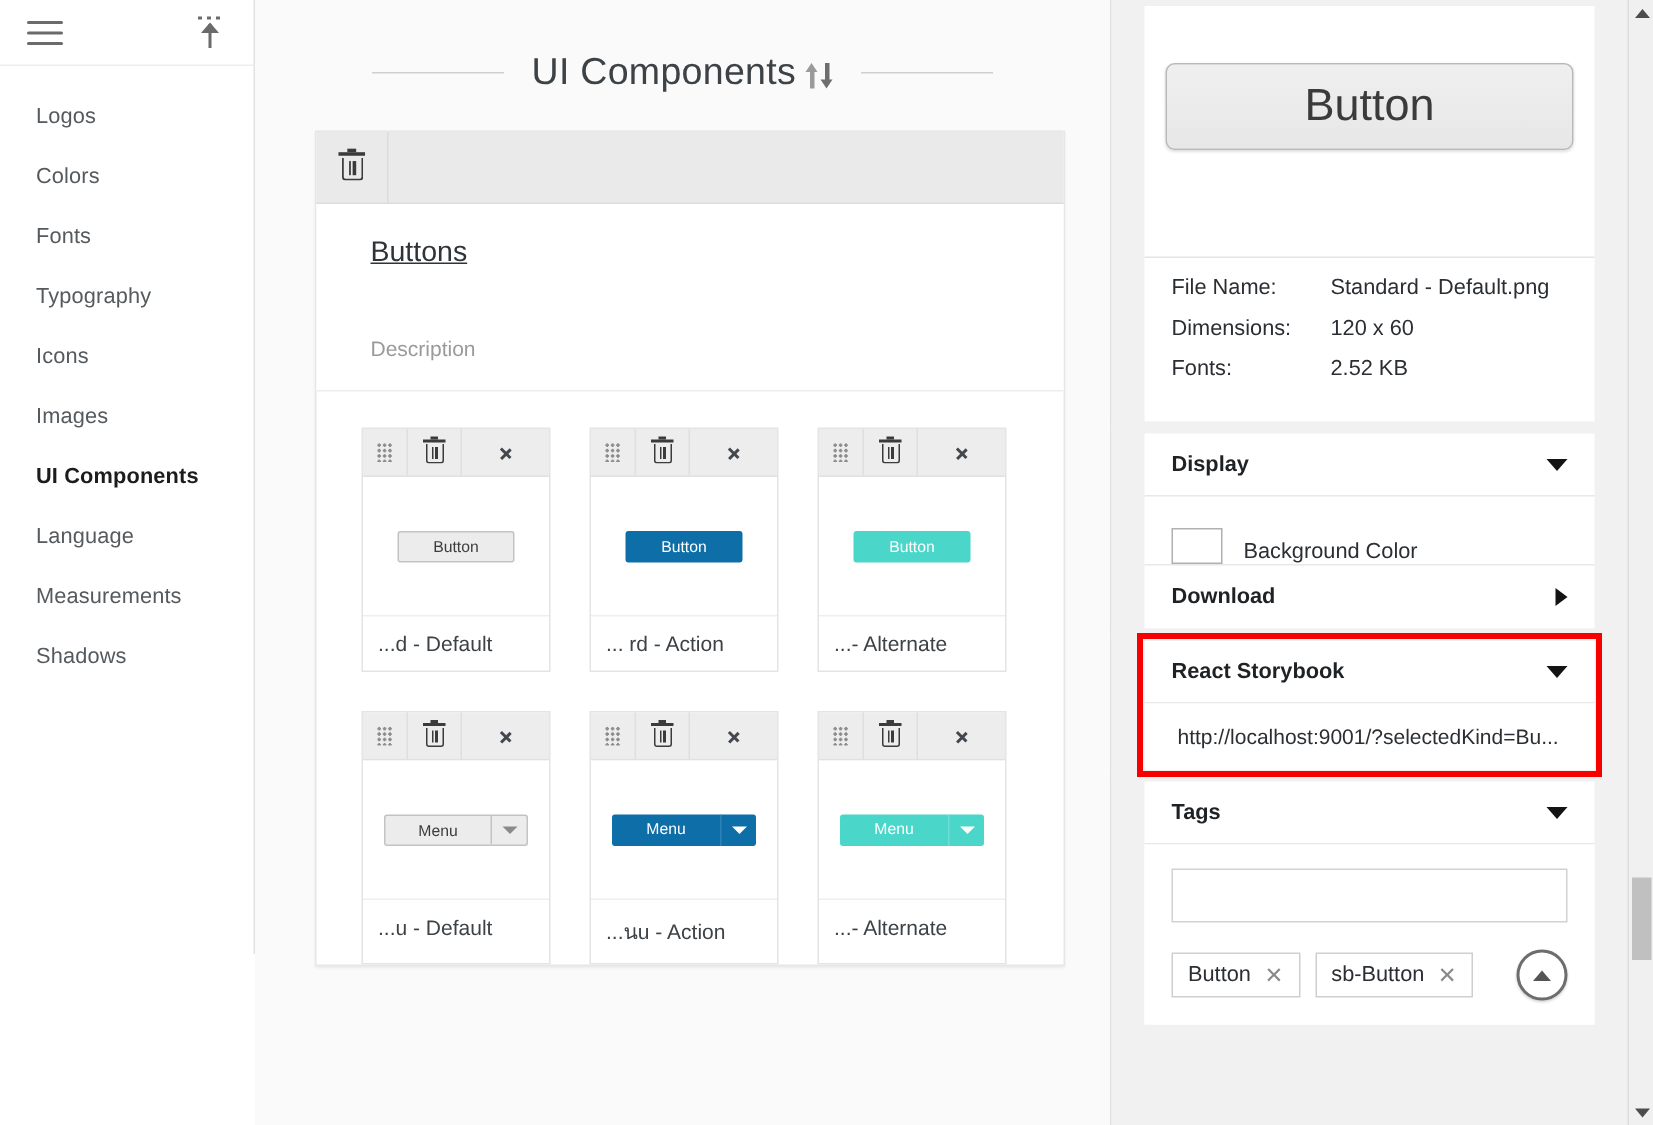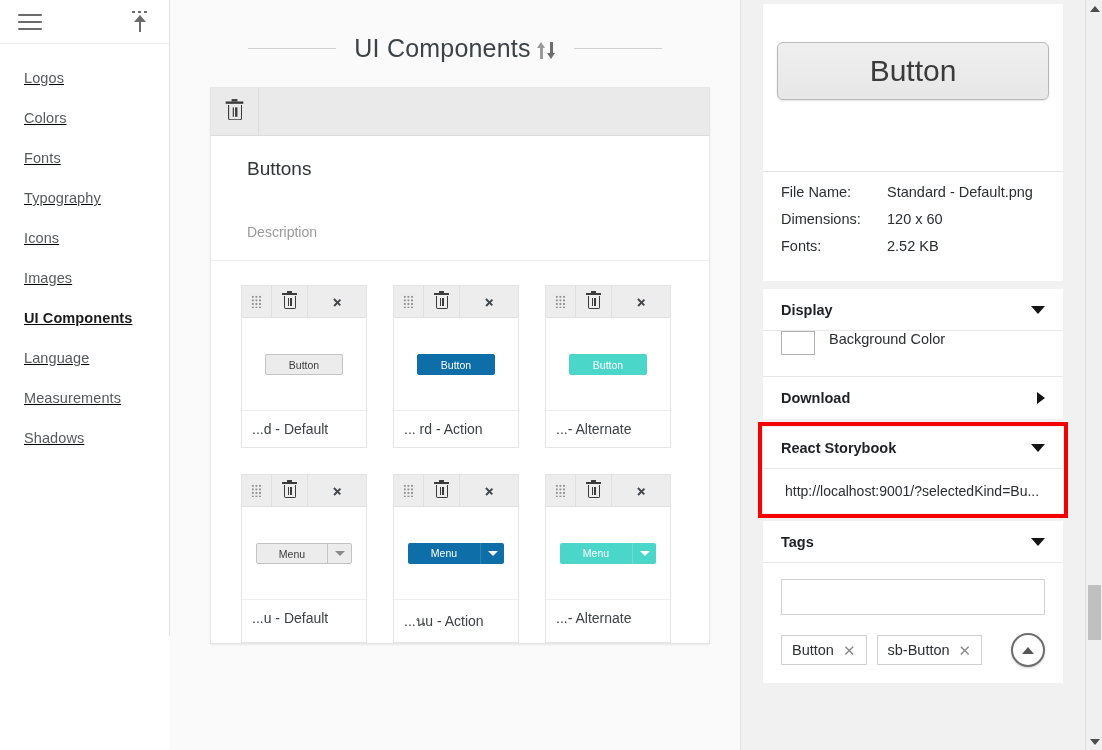--- a/index.html
+++ b/index.html
@@ -11,21 +11,20 @@
   }
   .app { position: relative; width: 1102px; height: 750px; display: flex; }
 
   
   .sidebar {
     width: 170px; height: 636px;
     background: #ffffff;
     border-right: 1px solid #e2e2e2;
     flex: 0 0 170px;
     position: relative;
-    text-decoration: underline;
   }
   .sidebar-top {
     height: 44px;
     border-bottom: 1px solid #eeeeee;
     display: flex; align-items: center;
     padding: 0 18px;
     justify-content: space-between;
   }
   .hamburger { width: 24px; height: 16px; display: flex; flex-direction: column; justify-content: space-between; cursor: pointer; }
   .hamburger span { display: block; height: 2px; background: #6b6b6b; border-radius: 1px; }
@@ -76,21 +75,21 @@
   .group-card {
     margin: 24px 30px 0 40px;
     background: #ffffff;
     border: 1px solid #e6e6e6;
     box-shadow: 0 1px 2px rgba(0,0,0,.07);
   }
   .group-toolbar { height: 48px; background: #eaeaea; display: flex; align-items: stretch; border-bottom: 1px solid #dcdcdc; }
   .tb-btn { width: 48px; display: flex; align-items: center; justify-content: center; border-right: 1px solid #dcdcdc; cursor: pointer; }
   .tb-rest { flex: 1; }
   .group-body { padding: 22px 0 20px 36px; background: #fff; border-bottom: 1px solid #eeeeee; }
-  .group-title { font-size: 19px; color: #2f3438; font-weight: 400; margin-bottom: 6px; }
+  .group-title { font-size: 19px; color: #2f3438; font-weight: 400; margin-bottom: 6px; text-decoration: underline; }
   .group-desc { font-size: 14px; color: #9a9a9a; margin-top: 44px; }
 
   .grid { padding: 24px 0 0 30px; display: flex; flex-wrap: wrap; gap: 26px 26px; }
   .tile { width: 126px; background: #ffffff; border: 1px solid #e4e4e4; }
   .tile-toolbar { height: 32px; background: #ededed; display: flex; border-bottom: 1px solid #e0e0e0; }
   .tt { display: flex; align-items: center; justify-content: center; border-right: 1px solid #dfdfdf; cursor: pointer; }
   .tt.grip { width: 30px; }
   .tt.trash { width: 36px; }
   .tt.chev { flex: 1; border-right: none; }
   .tile-canvas { height: 93px; display: flex; align-items: center; justify-content: center; background: #fff; border-bottom: 1px solid #eeeeee; }
@@ -161,21 +160,21 @@
     padding: 0 18px; font-size: 14.5px; font-weight: bold; color: #1f2225;
     border-bottom: 1px solid #e8e8e8; cursor: pointer;
   }
   .sect-gap { height: 8px; background: #f1f1f1; }
   .tri-dn { width: 0; height: 0; border-left: 7px solid transparent; border-right: 7px solid transparent; border-top: 8px solid #141414; }
   .tri-rt { width: 0; height: 0; border-top: 6px solid transparent; border-bottom: 6px solid transparent; border-left: 8px solid #141414; }
   .info-rows { padding: 12px 18px 16px 18px; }
   .info-row { display: flex; font-size: 14.5px; color: #2b2f33; margin-bottom: 11px; }
   .info-key { width: 106px; }
   .info-val { }
-  .bg-row { height: 46px; display: flex; align-items: flex-start; padding: 0 18px; gap: 14px; border-bottom: 1px solid #e8e8e8; }
+  .bg-row { height: 46px; display: flex; align-items: flex-end; padding: 0 18px; gap: 14px; border-bottom: 1px solid #e8e8e8; }
   .swatch { width: 34px; height: 24px; background: #fff; border: 1px solid #b0b0b0; cursor: pointer; }
   .bg-label { font-size: 14.5px; color: #2b2f33; }
 
   .sb-wrap { position: relative; margin: 0 22px; }
   .sb-highlight {
     position: absolute; left: -5px; top: -5px; right: -5px; bottom: -5px;
     border: 4px solid #f70000; pointer-events: none;
   }
   .sb-url { padding: 14px 22px; font-size: 14px; color: #2b2f33; background: #fff; white-space: nowrap; overflow: hidden; }
 

